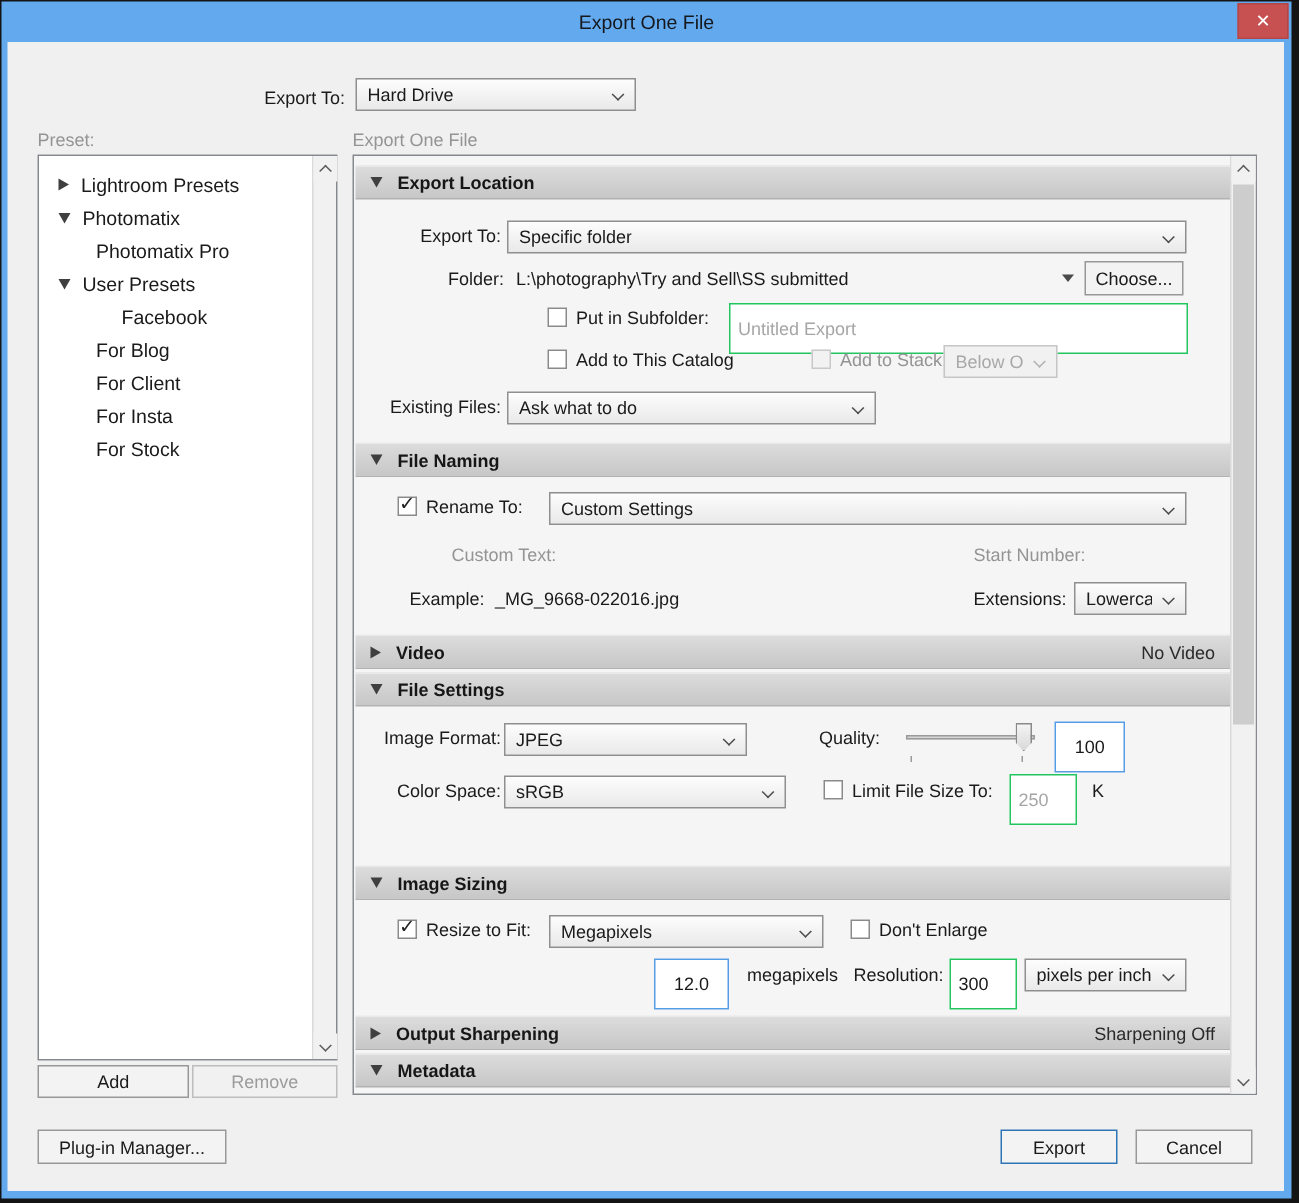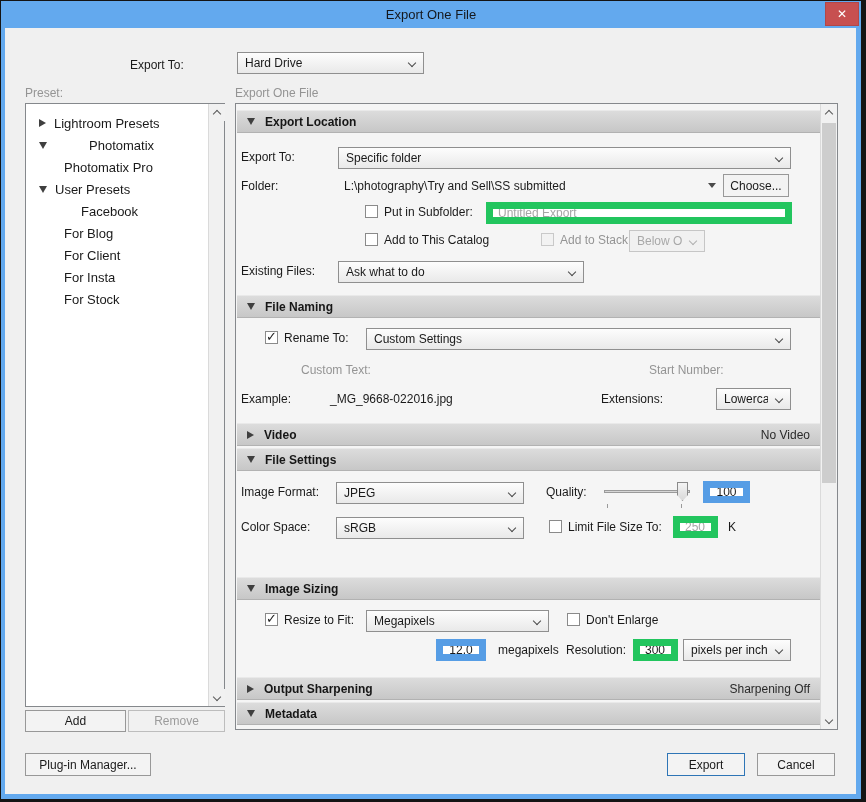--- a/index.html
+++ b/index.html
@@ -23,21 +23,21 @@
     position: absolute; right: 2px; top: 1px; width: 34px; height: 24px;
     background: #c75050; border: 1px solid #b34747;
     display: flex; align-items: center; justify-content: center;
   }
   .close-btn span { color: #fff; font-size: 12px; font-weight: bold; font-family: "DejaVu Sans", sans-serif; }
   .client {
     position: absolute; left: 4px; top: 27px; width: 851px; height: 766px;
     background: #f0f0f0;
   }
   .lbl { position: absolute; white-space: nowrap; }
-  .lbl.right { text-align: left; }
+  .lbl.right { text-align: right; }
   .gray { color: #949494; }
   
   .combo {
     position: absolute; height: 22px;
     background: linear-gradient(#fdfdfd, #e9e9e9);
     border: 1px solid #8f8f8f;
     display: flex; align-items: center; padding: 0 22px 0 7px;
   }
   .combo .ct { white-space: nowrap; overflow: hidden; }
   .chev {
@@ -52,23 +52,23 @@
     position: absolute; width: 13px; height: 13px; background: #fff;
     border: 1px solid #8a8a8a;
   }
   .cb.checked::after {
     content: "✓"; font-family: "DejaVu Sans", sans-serif;
     position: absolute; left: 0px; top: -3px; font-size: 13px; font-weight: bold; color: #222;
   }
   .cb.disabled { background: #f2f2f2; border-color: #c9c9c9; }
   
   .ti {
-    position: absolute; height: 21px; border: 7px solid #22c55e; background: #fff;
+    position: absolute; height: 21px; border: 1px solid #22c55e; background: #fff;
     font-family: "Liberation Sans", sans-serif; font-size: 12px; color: #1a1a1a;
-    padding: 4px 5px; outline: none;
+    padding: 16px 5px; outline: none;
   }
   .ti.focus { border-color: #569de5; }
   .ti.dim { color: #a6a6a6; }
   .ti.center { text-align: center; }
   
   .btn {
     position: absolute; height: 22px; background: #f3f3f3; border: 1px solid #989898;
     display: flex; align-items: center; justify-content: center; font-size: 12px; color: #1a1a1a;
   }
   .btn.default { border-color: #2e75b6; }
@@ -133,21 +133,21 @@
     </div>
 
     <div class="lbl gray" style="left:20px; top:58px;">Preset:</div>
     <div class="lbl gray" style="left:230px; top:58px;">Export One File</div>
 
     <div class="listbox" style="left:20px; top:75px; width:200px; height:604px;">
       <div class="tree-row lvl0" style="top:8px;">
         <span class="tri-r"></span>
         <span class="tlabel">Lightroom Presets</span>
       </div>
-      <div class="tree-row lvl0" style="top:30px;gap:34px;">
+      <div class="tree-row lvl0" style="top:30px;">
         <span class="tri-d"></span>
         <span class="tlabel">Photomatix</span>
       </div>
       <div class="tree-row lvl1" style="top:52px;">
         <span class="tlabel" style="margin-left:0;">Photomatix Pro</span>
       </div>
       <div class="tree-row lvl0" style="top:74px;">
         <span class="tri-d"></span>
         <span class="tlabel">User Presets</span>
       </div>
@@ -246,21 +246,21 @@
         <span class="harrow tri-r"></span>
         <span class="htitle">Video</span>
         <span class="hstatus">No Video</span>
       </div>
 
       <div class="sechdr" style="top:344px;">
         <span class="harrow tri-d"></span>
         <span class="htitle">File Settings</span>
       </div>
       <div class="lbl right" style="left:5px; top:381px; width:93px;">Image Format:</div>
-      <div class="combo" style="left:100px; top:378px; width:188px;">
+      <div class="combo" style="left:100px; top:378px; width:162px;">
         <span class="ct">JPEG</span>
         <span class="chev"></span>
       </div>
       <div class="lbl" style="left:310px; top:381px;">Quality:</div>
       <div class="slider" style="left:368px; top:378px;">
         <div class="track"></div>
         <div class="thumb"></div>
       </div>
       <span class="tick" style="left:371px; top:400px;"></span>
       <span class="tick" style="left:445px; top:400px;"></span>

